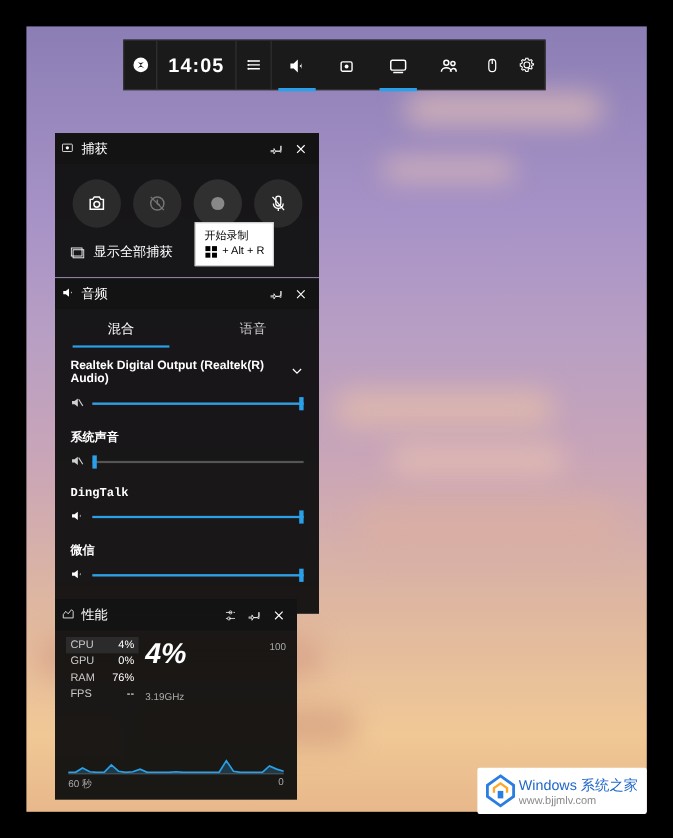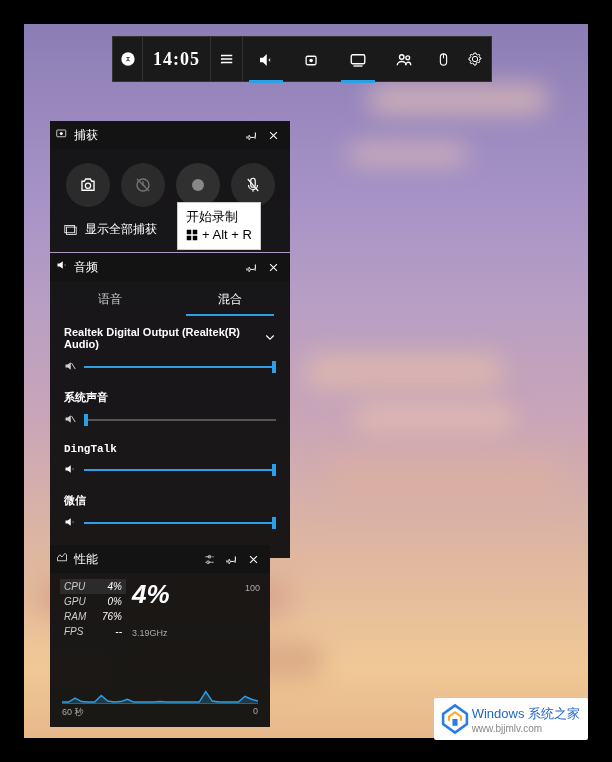--- a/index.html
+++ b/index.html
@@ -22,21 +22,21 @@
   
   
   .toolbar {
     position: absolute; top: 36px; left: 112px;
     display: flex; background: #1a1a1a;
     height: 46px; border: 1px solid #333;
   }
   .toolbar .section { display: flex; align-items: center; border-right: 1px solid #333; }
   .toolbar .section:last-child { border-right: none; }
   .toolbar .xbox-icon { width: 30px; display: flex; justify-content: center; }
-  .toolbar .time { color: #fff; font-weight: bold; font-size: 18px; padding: 0 10px; letter-spacing: 1px; font-family: Liberation Serif, serif; }
+  .toolbar .time { color: #fff; font-weight: bold; font-size: 18px; padding: 0 10px; letter-spacing: 1px; }
   .toolbar .menu-icon { width: 32px; display:flex; justify-content:center; }
   .toolbar .tab { width: 46px; height: 46px; display: flex; align-items: center; justify-content: center; position: relative; }
   .toolbar .tab.active::after {
     content: "";
     position: absolute; bottom: 0; left: 6px; right: 6px; height: 3px;
     background: #2aa0e8;
   }
   .toolbar svg { fill: #fff; }
   
   
@@ -44,21 +44,21 @@
     position: absolute;
     background: rgba(15,15,15,0.95);
     color: #fff;
     font-size: 12px;
   }
   .widget-header {
     display: flex; align-items: center;
     height: 28px; padding: 0 6px;
     background: rgba(20,20,20,0.96);
   }
-  .widget-header .title { flex: 1; display: flex; gap: 6px; }
+  .widget-header .title { flex: 1; display: flex; align-items: center; gap: 6px; }
   .widget-header .title svg { fill: #fff; width: 12px; height: 12px; }
   .widget-header .btn { width: 22px; height: 22px; display:flex; align-items:center; justify-content:center; }
   .widget-header .btn svg { fill: #fff; width: 11px; height: 11px; }
   
   
   .capture { top: 121px; left: 50px; width: 240px; }
   .capture-body { padding: 14px 10px 14px; }
   .capture-row { display: flex; justify-content: space-around; margin-bottom: 14px; }
   .cap-btn {
     width: 44px; height: 44px; border-radius: 50%;
@@ -68,21 +68,21 @@
   .cap-btn.rec { background: #303030; }
   .cap-btn svg { fill:#fff; width:18px; height:18px; }
   .cap-btn .rec-dot { width:12px; height:12px; border-radius:50%; background:#888; }
   .capture-footer { display:flex; align-items:center; gap:8px; padding: 0 4px; text-align: center; }
   .capture-footer svg { fill:#fff; width:13px; height:13px; }
   
   .tooltip {
     position: absolute;
     top: 202px; left: 177px;
     background: #fff; color: #000;
-    font-size: 13px;
+    font-size: 10px;
     padding: 5px 8px;
     border: 1px solid #ccc;
     line-height: 1.4;
   }
   .tooltip .kbd-row { display:flex; align-items:center; gap:4px; }
   .tooltip .kbd-row svg { width: 12px; height:12px; }
   
   
   .audio { top: 253px; left: 50px; width: 240px; }
   .audio-tabs { display:flex; }
@@ -100,21 +100,21 @@
   .slider-row.muted svg { opacity:0.8; }
   .slider { flex:1; height:18px; position:relative; }
   .track { position:absolute; top:8px; left:0; right:0; height:2px; background:#555; }
   .fill { position:absolute; top:8px; left:0; height:2px; background:#2aa0e8; }
   .thumb { position:absolute; top:3px; width:4px; height:12px; background:#2aa0e8; }
   .source-label { font-size:11px; font-weight:600; margin-bottom:6px;font-family:Liberation Mono, monospace; }
   
   
   .perf { top: 545px; left: 50px; width: 220px; }
   .perf-body { padding: 6px 10px 8px; display:flex; gap:6px; }
-  .perf-left { width: 66px; font-style: italic; }
+  .perf-left { width: 66px; }
   .perf-row { display:flex; justify-content:space-between; padding:2px 4px; font-size:10px; }
   .perf-row.on { background:#2b2b2b; }
   .perf-row .lbl { color:#ccc; }
   .perf-row .val { color:#fff; }
   .perf-right { flex:1; position:relative; padding:2px 0; }
   .big-pct { font-size:26px; font-weight:bold; font-style:italic; line-height:1; }
   .clock-rate { font-size:9px; color:#aaa; margin-top:21px; }
   .scale-top { position:absolute; top:4px; right:0; font-size:9px; color:#aaa; }
   .graph { margin: 8px 12px 2px; position:relative; height: 48px; }
   .graph svg { width:100%; height:100%; }
@@ -284,22 +284,22 @@
           <path d="M9 1l6 6-3 1-3 3 1 4-2-2-4 4-1-1 4-4-2-2 4 1 3-3 1-3z" transform="rotate(45 8 8)" fill="none" stroke="#fff"></path>
         </svg>
       </div>
     <div class="btn">
         <svg viewBox="0 0 16 16">
           <path d="M3 3l10 10M13 3L3 13" stroke="#fff" stroke-width="1.5"></path>
         </svg>
       </div>
   </div>
   <div class="audio-tabs">
+    <div class="audio-tab active"><span>混合</span></div>
     <div class="audio-tab"><span>语音</span></div>
-    <div class="audio-tab active"><span>混合</span></div>
   </div>
   <div class="audio-body">
     <div class="device-row">
       <span class="name">Realtek Digital Output (Realtek(R) Audio)</span>
       <span><svg viewBox="0 0 16 16">
             <path d="M3 6l5 5 5-5" fill="none" stroke="#fff" stroke-width="1.5"></path>
           </svg></span>
     </div>
     <div class="slider-row muted">
       <span><svg viewBox="0 0 16 16">

